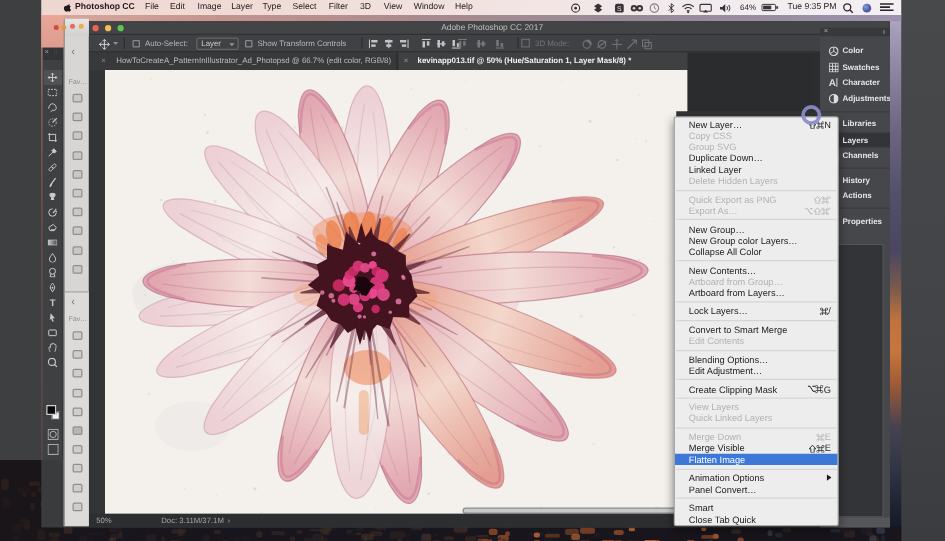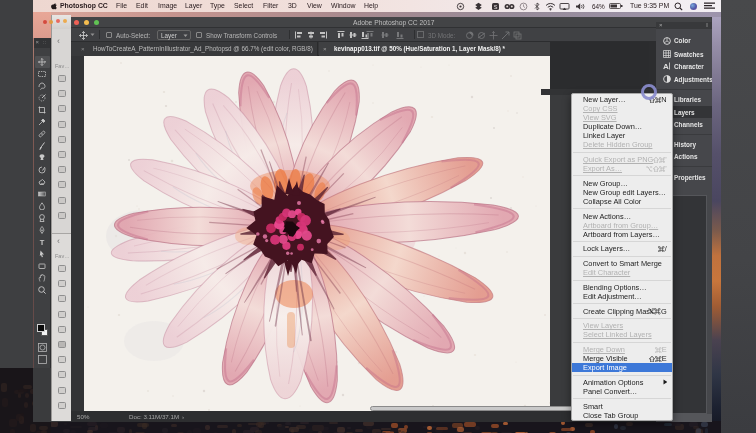--- a/index.html
+++ b/index.html
@@ -1,18 +1,18 @@
 <!DOCTYPE html>
 <html><head><meta charset="utf-8">
 <style>
 *{margin:0;padding:0;box-sizing:border-box;font-family:"Liberation Sans",sans-serif;}
 body{width:756px;height:433px;overflow:hidden;position:relative;background:#3e3f41;}
 .abs{position:absolute;}
 .mi{height:9.04px;line-height:9.04px;padding-left:11px;white-space:nowrap;font-size:7.4px;color:#1c1c1c;position:relative;}
-.mi.dis{color:#b2b2b2;text-decoration:underline;}
+.mi.dis{color:#b2b2b2;}
 .mi .sc{position:absolute;right:5px;top:0;letter-spacing:0.3px;}
 .msep{height:1px;background:#d6d6d6;margin:2.35px 1px;}
 .dkrow{position:relative;height:12.45px;color:#e6e6e6;font-size:6.4px;font-weight:bold;}
 .dkrow .lb{position:absolute;left:18px;top:2.8px;}
 </style></head>
 <body>
 <div class="abs" style="left:721px;top:0;width:35px;height:433px;background:linear-gradient(#48494b,#434447 60%,#3b3c40);"></div>
 <div class="abs" style="left:712px;top:11px;width:9px;height:422px;background:linear-gradient(#b0a8c4 0%,#968ea8 8%,#6c6680 22%,#55506a 34%,#4a4660 45%,#7a5a4c 52%,#c0723e 58%,#c8763c 64%,#a05c34 70%,#4a4250 78%,#303646 86%,#1c2130 94%,#12141e 100%);"></div>
 <div class="abs" style="left:0;top:421px;width:721px;height:12px;background:#18151c;overflow:hidden;">
     <div class="abs" style="left:248px;top:2px;width:10px;height:2px;background:#42302a;opacity:0.43;border-radius:2px;"></div>
@@ -963,82 +963,82 @@
         <circle cx="3.5" cy="6" r="1" fill="#dedede"></circle>
       </svg>
       <span class="lb">Properties</span>
     </div>
     <div class="abs" style="left:0;top:66.5px;width:56px;height:1px;background:#3a3b3e;"></div>
     <div class="abs" style="left:0;top:111.5px;width:56px;height:1px;background:#3a3b3e;"></div>
     <div class="abs" style="left:0;top:143.5px;width:56px;height:1px;background:#3a3b3e;"></div>
     <div class="abs" style="left:0;top:172.5px;width:51px;height:219px;background:#333437;border:1px solid #55565a;border-left:none;"></div>
     <div class="abs" style="left:0;top:391.5px;width:56px;height:8.5px;background:#55565a;"></div>
   </div>
-<div class="abs" style="left:571px;top:92.5px;width:102px;background:#ededed;border:0.5px solid #a8a8a8;border-radius:2px;box-shadow:0 3px 8px rgba(0,0,0,0.45);padding:1.7px 0 0.5px 0;">
+<div class="abs" style="left:539px;top:92.5px;width:132px;background:#ededed;border:0.5px solid #a8a8a8;border-radius:2px;box-shadow:0 3px 8px rgba(0,0,0,0.45);padding:1.7px 0 0.5px 0;">
     <div class="mi" style="">New Layer…<span class="sc"><svg width="6" height="6.5" viewBox="0 0 6 6.5" style="vertical-align:-1px">
           <path d="M3 0.2 L5.6 3 H4.3 V6 H1.7 V3 H0.4 Z" fill="none" stroke="#1c1c1c" stroke-width="0.7"></path>
         </svg><svg width="6.5" height="6.5" viewBox="0 0 8 8" style="vertical-align:-1px">
           <path d="M2.6 2.6 H5.4 V5.4 H2.6 Z M2.6 2.6 H1.5 A1.1 1.1 0 1 1 2.6 1.5 Z M5.4 2.6 V1.5 A1.1 1.1 0 1 1 6.5 2.6 Z M5.4 5.4 H6.5 A1.1 1.1 0 1 1 5.4 6.5 Z M2.6 5.4 V6.5 A1.1 1.1 0 1 1 1.5 5.4 Z" fill="none" stroke="#1c1c1c" stroke-width="0.7"></path>
         </svg><span style="font-size:7.4px;color:#1c1c1c;">N</span></span></div>
     <div class="mi dis" style="">Copy CSS</div>
-    <div class="mi dis" style="">View SVG</div>
+    <div class="mi dis" style="">Group SVG</div>
     <div class="mi" style="">Duplicate Down…</div>
     <div class="mi" style="">Linked Layer</div>
-    <div class="mi dis" style="">Delete Hidden Group</div>
+    <div class="mi dis" style="">Delete Hidden Layers</div>
     <div class="msep"></div>
     <div class="mi dis" style="">Quick Export as PNG<span class="sc"><svg width="6" height="6.5" viewBox="0 0 6 6.5" style="vertical-align:-1px">
           <path d="M3 0.2 L5.6 3 H4.3 V6 H1.7 V3 H0.4 Z" fill="none" stroke="#b2b2b2" stroke-width="0.7"></path>
         </svg><svg width="6.5" height="6.5" viewBox="0 0 8 8" style="vertical-align:-1px">
           <path d="M2.6 2.6 H5.4 V5.4 H2.6 Z M2.6 2.6 H1.5 A1.1 1.1 0 1 1 2.6 1.5 Z M5.4 2.6 V1.5 A1.1 1.1 0 1 1 6.5 2.6 Z M5.4 5.4 H6.5 A1.1 1.1 0 1 1 5.4 6.5 Z M2.6 5.4 V6.5 A1.1 1.1 0 1 1 1.5 5.4 Z" fill="none" stroke="#b2b2b2" stroke-width="0.7"></path>
         </svg><span style="font-size:7.4px;color:#b2b2b2;">'</span></span></div>
     <div class="mi dis" style="">Export As…<span class="sc"><svg width="6.5" height="6" viewBox="0 0 6.5 6" style="vertical-align:-0.5px">
           <path d="M0.3 1 H2 L4.4 5 H6.2 M3.9 1 H6.2" fill="none" stroke="#b2b2b2" stroke-width="0.8"></path>
         </svg><svg width="6" height="6.5" viewBox="0 0 6 6.5" style="vertical-align:-1px">
           <path d="M3 0.2 L5.6 3 H4.3 V6 H1.7 V3 H0.4 Z" fill="none" stroke="#b2b2b2" stroke-width="0.7"></path>
         </svg><svg width="6.5" height="6.5" viewBox="0 0 8 8" style="vertical-align:-1px">
           <path d="M2.6 2.6 H5.4 V5.4 H2.6 Z M2.6 2.6 H1.5 A1.1 1.1 0 1 1 2.6 1.5 Z M5.4 2.6 V1.5 A1.1 1.1 0 1 1 6.5 2.6 Z M5.4 5.4 H6.5 A1.1 1.1 0 1 1 5.4 6.5 Z M2.6 5.4 V6.5 A1.1 1.1 0 1 1 1.5 5.4 Z" fill="none" stroke="#b2b2b2" stroke-width="0.7"></path>
         </svg><span style="font-size:7.4px;color:#b2b2b2;">'</span></span></div>
     <div class="msep"></div>
     <div class="mi" style="">New Group…</div>
-    <div class="mi" style="">New Group edit Layers…</div>
+    <div class="mi" style="">New Group color Layers…</div>
     <div class="mi" style="">Collapse All Color</div>
     <div class="msep"></div>
-    <div class="mi" style="">New Actions…</div>
+    <div class="mi" style="">New Contents…</div>
     <div class="mi dis" style="">Artboard from Group…</div>
     <div class="mi" style="">Artboard from Layers…</div>
     <div class="msep"></div>
     <div class="mi" style="">Lock Layers…<span class="sc"><svg width="6.5" height="6.5" viewBox="0 0 8 8" style="vertical-align:-1px">
           <path d="M2.6 2.6 H5.4 V5.4 H2.6 Z M2.6 2.6 H1.5 A1.1 1.1 0 1 1 2.6 1.5 Z M5.4 2.6 V1.5 A1.1 1.1 0 1 1 6.5 2.6 Z M5.4 5.4 H6.5 A1.1 1.1 0 1 1 5.4 6.5 Z M2.6 5.4 V6.5 A1.1 1.1 0 1 1 1.5 5.4 Z" fill="none" stroke="#1c1c1c" stroke-width="0.7"></path>
         </svg><span style="font-size:7.4px;color:#1c1c1c;">/</span></span></div>
     <div class="msep"></div>
     <div class="mi" style="">Convert to Smart Merge</div>
-    <div class="mi dis" style="">Edit Character</div>
+    <div class="mi dis" style="">Edit Contents</div>
     <div class="msep"></div>
     <div class="mi" style="">Blending Options…</div>
     <div class="mi" style="">Edit Adjustment…</div>
     <div class="msep"></div>
     <div class="mi" style="">Create Clipping Mask<span class="sc"><svg width="6.5" height="6" viewBox="0 0 6.5 6" style="vertical-align:-0.5px">
           <path d="M0.3 1 H2 L4.4 5 H6.2 M3.9 1 H6.2" fill="none" stroke="#1c1c1c" stroke-width="0.8"></path>
         </svg><svg width="6.5" height="6.5" viewBox="0 0 8 8" style="vertical-align:-1px">
           <path d="M2.6 2.6 H5.4 V5.4 H2.6 Z M2.6 2.6 H1.5 A1.1 1.1 0 1 1 2.6 1.5 Z M5.4 2.6 V1.5 A1.1 1.1 0 1 1 6.5 2.6 Z M5.4 5.4 H6.5 A1.1 1.1 0 1 1 5.4 6.5 Z M2.6 5.4 V6.5 A1.1 1.1 0 1 1 1.5 5.4 Z" fill="none" stroke="#1c1c1c" stroke-width="0.7"></path>
         </svg><span style="font-size:7.4px;color:#1c1c1c;">G</span></span></div>
     <div class="msep"></div>
     <div class="mi dis" style="">View Layers</div>
-    <div class="mi dis" style="">Select Linked Layers</div>
+    <div class="mi dis" style="">Quick Linked Layers</div>
     <div class="msep"></div>
     <div class="mi dis" style="">Merge Down<span class="sc"><svg width="6.5" height="6.5" viewBox="0 0 8 8" style="vertical-align:-1px">
           <path d="M2.6 2.6 H5.4 V5.4 H2.6 Z M2.6 2.6 H1.5 A1.1 1.1 0 1 1 2.6 1.5 Z M5.4 2.6 V1.5 A1.1 1.1 0 1 1 6.5 2.6 Z M5.4 5.4 H6.5 A1.1 1.1 0 1 1 5.4 6.5 Z M2.6 5.4 V6.5 A1.1 1.1 0 1 1 1.5 5.4 Z" fill="none" stroke="#b2b2b2" stroke-width="0.7"></path>
         </svg><span style="font-size:7.4px;color:#b2b2b2;">E</span></span></div>
     <div class="mi" style="">Merge Visible<span class="sc"><svg width="6" height="6.5" viewBox="0 0 6 6.5" style="vertical-align:-1px">
           <path d="M3 0.2 L5.6 3 H4.3 V6 H1.7 V3 H0.4 Z" fill="none" stroke="#1c1c1c" stroke-width="0.7"></path>
         </svg><svg width="6.5" height="6.5" viewBox="0 0 8 8" style="vertical-align:-1px">
           <path d="M2.6 2.6 H5.4 V5.4 H2.6 Z M2.6 2.6 H1.5 A1.1 1.1 0 1 1 2.6 1.5 Z M5.4 2.6 V1.5 A1.1 1.1 0 1 1 6.5 2.6 Z M5.4 5.4 H6.5 A1.1 1.1 0 1 1 5.4 6.5 Z M2.6 5.4 V6.5 A1.1 1.1 0 1 1 1.5 5.4 Z" fill="none" stroke="#1c1c1c" stroke-width="0.7"></path>
         </svg><span style="font-size:7.4px;color:#1c1c1c;">E</span></span></div>
-    <div class="mi" style="background:#3d78d8;color:#fff;">Export Image</div>
+    <div class="mi" style="background:#3d78d8;color:#fff;">Flatten Image</div>
     <div class="msep"></div>
     <div class="mi" style="">Animation Options<span class="sc"><svg width="4.5" height="6" viewBox="0 0 4.5 6" style="vertical-align:-0.5px">
           <path d="M0.5 0.5 L4.2 3 L0.5 5.5 Z" fill="#1c1c1c"></path>
         </svg></span></div>
     <div class="mi" style="">Panel Convert…</div>
     <div class="msep"></div>
     <div class="mi" style="">Smart</div>
-    <div class="mi" style="">Close Tab Group</div>
+    <div class="mi" style="">Close Tab Quick</div>
   </div>
 <div class="abs" style="left:640.5px;top:83.5px;width:16px;height:16px;border-radius:50%;border:3px solid rgba(138,140,205,0.92);"></div>
 </body></html>

